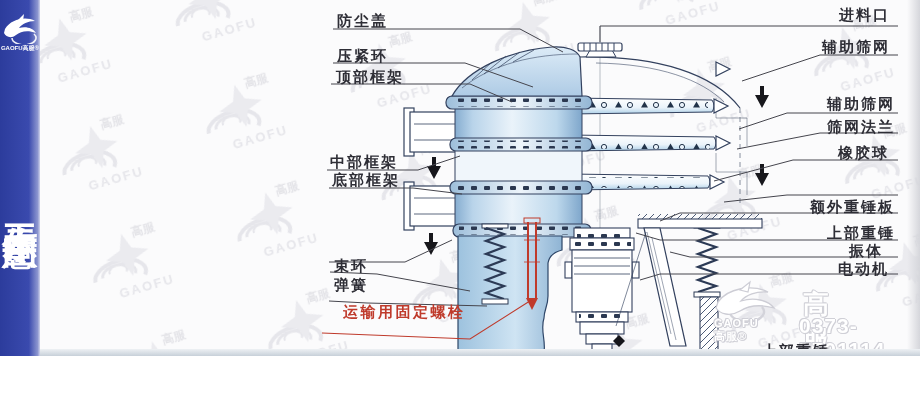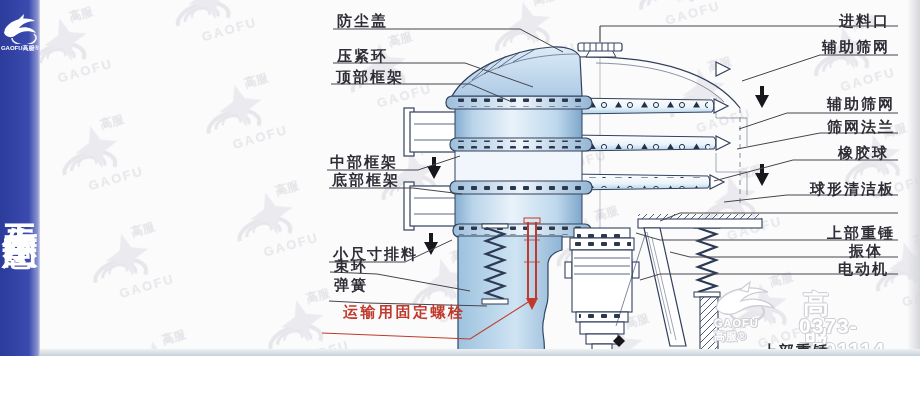--- a/index.html
+++ b/index.html
@@ -255,32 +255,31 @@
       <polygon points="694,359 706,354 706,364" fill="#45454d" stroke="none"></polygon>
     </g>
     <path d="M322,333 L470,339 L533,299" stroke="#bf3a2b" stroke-width="1.1" fill="none"></path>
   </svg>
 
   <div class="lbl" style="left:337px;top:12px">防尘盖</div>
   <div class="lbl" style="left:337px;top:47px">压紧环</div>
   <div class="lbl" style="left:336px;top:68px">顶部框架</div>
   <div class="lbl" style="left:330px;top:153px">中部框架</div>
   <div class="lbl" style="left:332px;top:171px">底部框架</div>
-  <div class="lbl" style="left:333px;top:245px">小尺寸排料</div>
   <div class="lbl" style="left:334px;top:257px">束环</div>
   <div class="lbl" style="left:334px;top:276px">弹簧</div>
   <div class="lbl warn" style="left:343px;top:303px">运输用固定螺栓</div>
   <div class="lbl" style="left:337px;top:351px">底座</div>
 
-  <div class="lbl" style="left:839px;top:12px">进料口</div>
+  <div class="lbl" style="left:839px;top:6px">进料口</div>
   <div class="lbl" style="left:822px;top:38px">辅助筛网</div>
   <div class="lbl" style="left:827px;top:95px">辅助筛网</div>
   <div class="lbl" style="left:827px;top:118px">筛网法兰</div>
   <div class="lbl" style="left:838px;top:144px">橡胶球</div>
-  <div class="lbl" style="left:810px;top:180px">球形清洁板</div>
+  <div class="lbl" style="left:810px;top:198px">额外重锤板</div>
   <div class="lbl" style="left:827px;top:224px">上部重锤</div>
   <div class="lbl" style="left:849px;top:242px">振体</div>
   <div class="lbl" style="left:838px;top:260px">电动机</div>
   <div class="lbl" style="left:762px;top:342px">上部重锤</div>
 
   <div class="footer-logo">
     <svg class="fl-bird" width="80" height="42" viewBox="0 0 80 42">
       <path d="M20,32 a17,10 0 1 0 32,-5" fill="none" stroke="#d3d3da" stroke-width="2.4"></path>
       <path d="M8,22 C18,8 42,4 58,12 C46,11 36,15 31,21 C44,17 58,20 64,28 C50,24 38,26 30,31 C20,37 10,34 6,28 Z" fill="#ffffff" stroke="#cdcdd5" stroke-width="1.3"></path>
       <path d="M30,10 L40,2 L38,12 Z" fill="#ffffff" stroke="#cdcdd5" stroke-width="1.2"></path>

